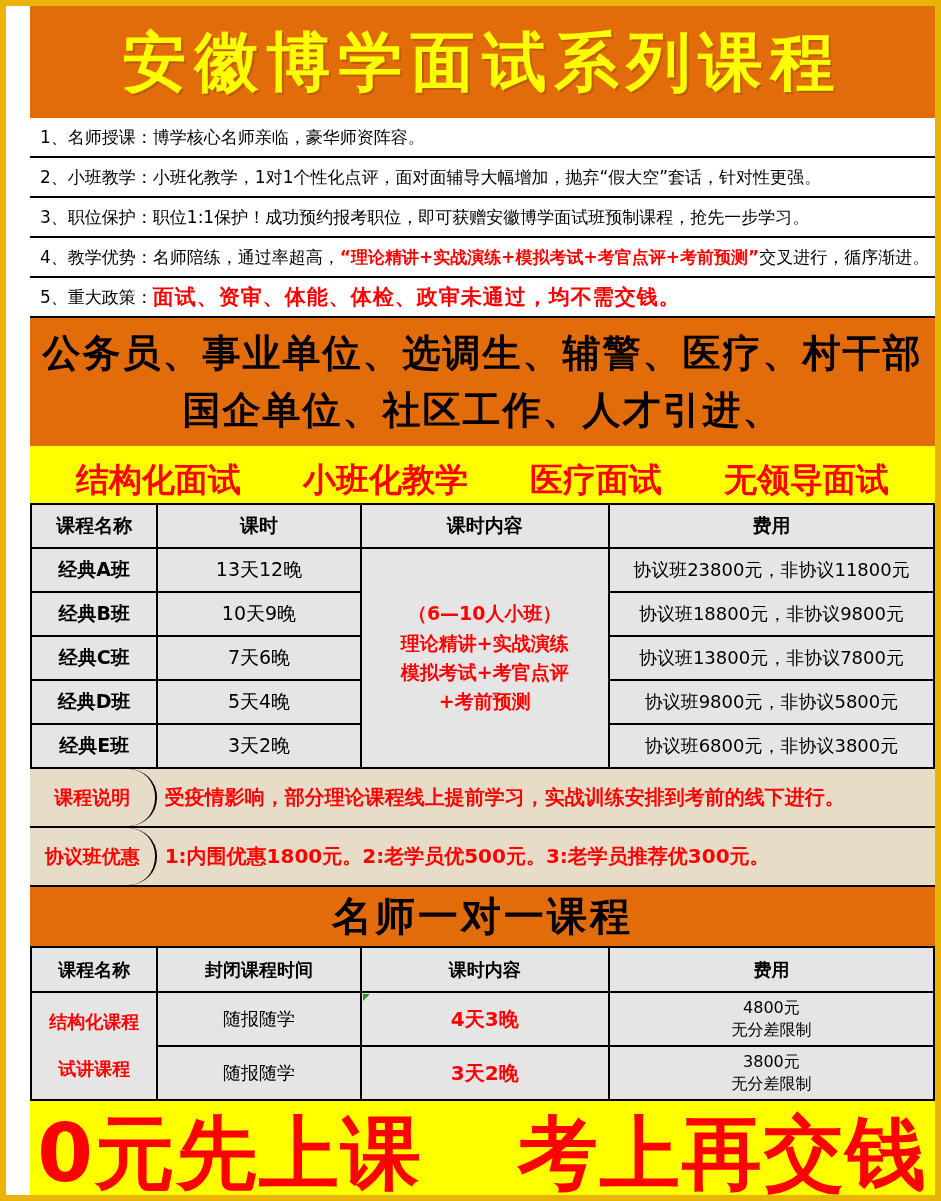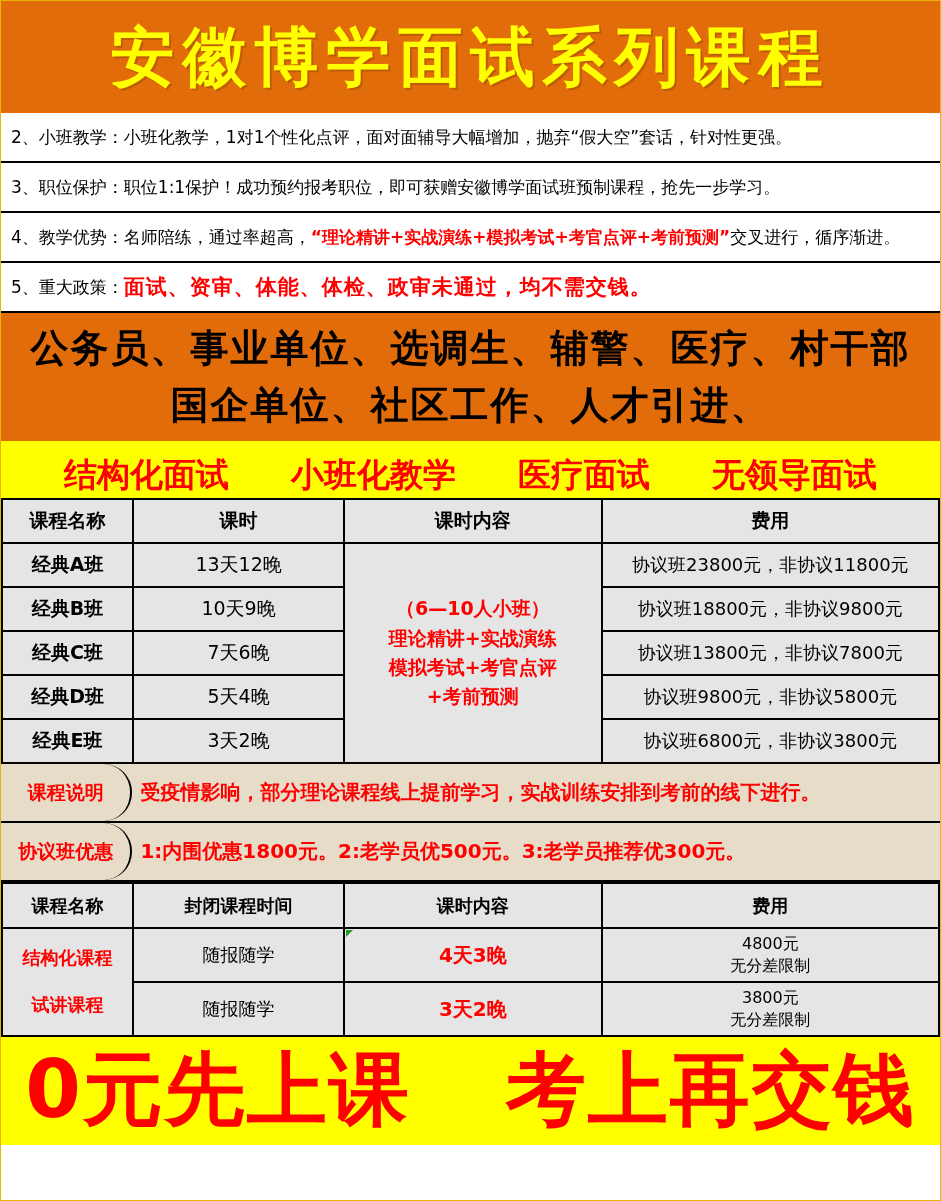--- a/index.html
+++ b/index.html
@@ -2,23 +2,24 @@
 <html><head>
 <meta charset="utf-8">
 <style>
   * { margin: 0; padding: 0; box-sizing: border-box; }
   html, body { background: #888; }
   body { font-family: "DejaVu Sans", sans-serif; }
   .page {
     width: 941px; height: 1201px;
     margin: 0 auto;
     background: #fff;
-    border: 1px solid #eab308;
+    border: 6px solid #eab308;
     display: flex; flex-direction: column;
     overflow: hidden;
+    padding-left: 24px;
   }
   
   .header-banner {
     height: 112px; flex: 0 0 112px;
     background: #E36C0A;
     display: flex; align-items: center; justify-content: center;
   }
   .header-banner .title {
     font-family: "DejaVu Serif", serif;
     font-weight: bold;
@@ -127,20 +128,24 @@
 </head>
 <body>
 
 <div class="page">
 
   <div class="header-banner">
     <div class="title">安徽博学面试系列课程</div>
   </div>
 
   <div class="notice-list">
+    <div class="notice-row">
+      <span>1、名师授课：</span>
+        <span>博学核心名师亲临，豪华师资阵容。</span>
+    </div>
     <div class="notice-row">
       <span>2、小班教学：</span>
         <span>小班化教学，1对1个性化点评，面对面辅导大幅增加，抛弃“假大空”套话，针对性更强。</span>
     </div>
     <div class="notice-row">
       <span>3、职位保护：</span>
         <span>职位1:1保护！成功预约报考职位，即可获赠安徽博学面试班预制课程，抢先一步学习。</span>
     </div>
     <div class="notice-row">
       <span>4、教学优势：</span>
@@ -218,20 +223,23 @@
     <div class="note-row">
       <div class="note-label">课程说明</div>
       <div class="note-text">受疫情影响，部分理论课程线上提前学习，实战训练安排到考前的线下进行。</div>
     </div>
     <div class="note-row">
       <div class="note-label">协议班优惠</div>
       <div class="note-text">1:内围优惠1800元。2:老学员优500元。3:老学员推荐优300元。</div>
     </div>
   </div>
 
+  <div class="oneonone-banner">
+    <div class="oneonone-title">名师一对一课程</div>
+  </div>
 
   <table class="oneonone-table">
     <colgroup>
         <col class="col-name">
         <col class="col-hours">
         <col class="col-cont">
         <col class="col-fee">
       </colgroup>
     <tbody>
         <tr>

